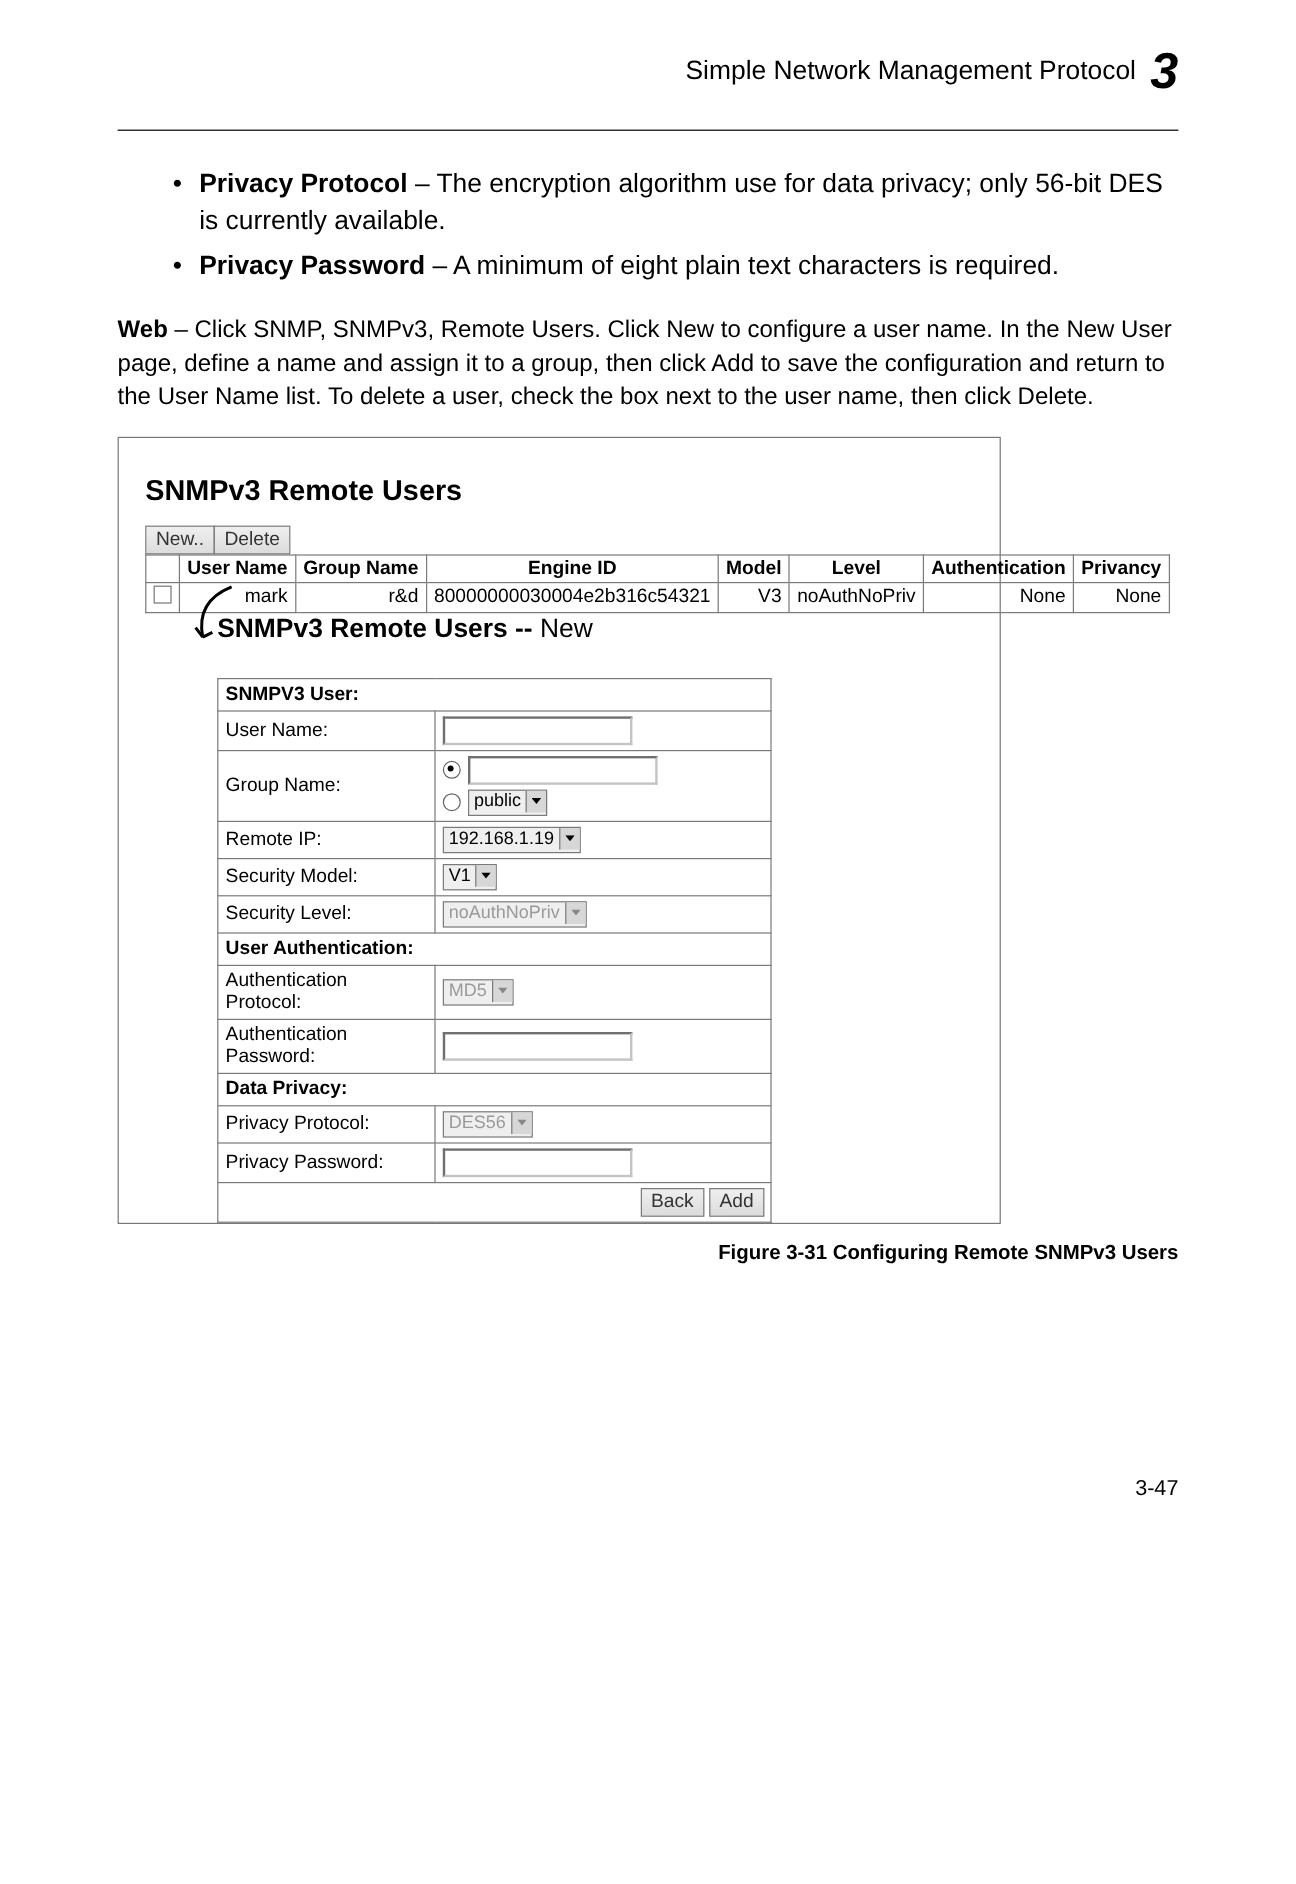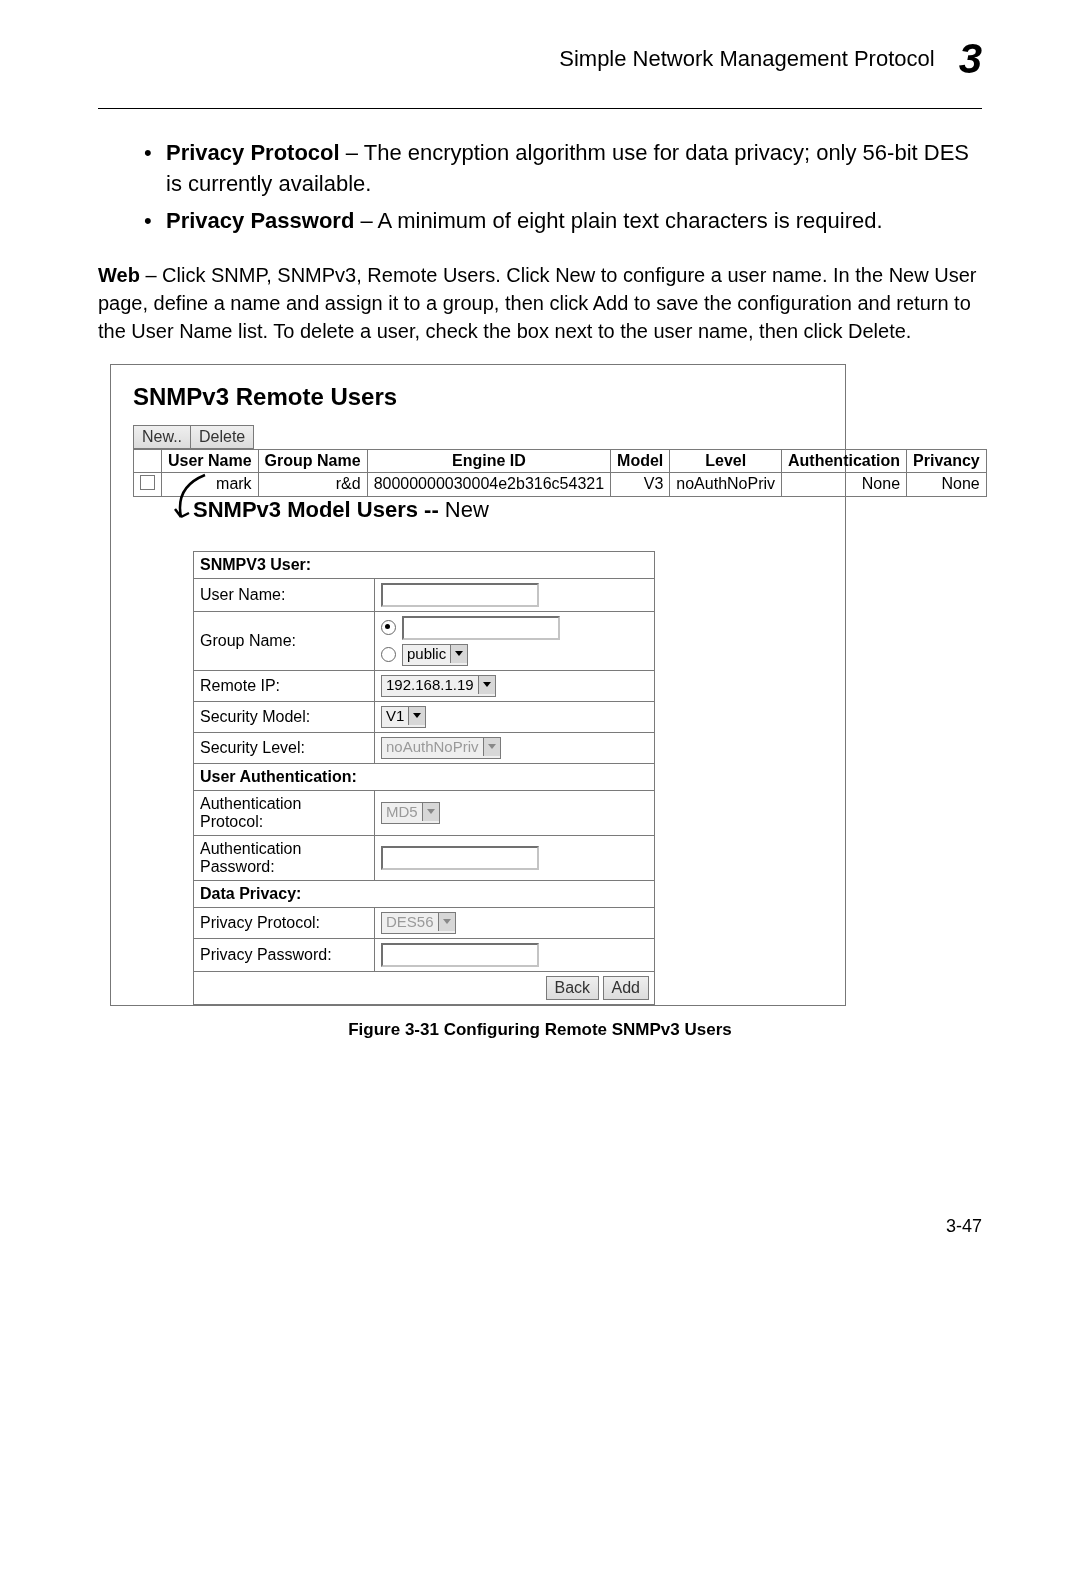--- a/index.html
+++ b/index.html
@@ -1,27 +1,27 @@
 <!DOCTYPE html>
 <html><head>
 <meta charset="utf-8">
 <style>
   html,body{margin:0;padding:0;background:#fff;font-family:Arial,Helvetica,sans-serif;color:#000;width:1080px}
   .page{padding:38px 98px 0 98px;position:relative}
-  .head-line{display:flex;align-items:center;justify-content:flex-end;gap:24px;margin-bottom:28px}
+  .head-line{display:flex;align-items:center;justify-content:flex-end;gap:12px;margin-bottom:28px}
   .head-line .txt{font-size:22px}
   .head-line .badge{font-size:42px;font-weight:900;font-style:italic;line-height:1}
   .rule{border-top:1.5px solid #000;margin:2px 0 28px 0}
   ul.bullets{margin:0 0 24px 46px;padding:0;list-style:none}
   ul.bullets li{font-size:22px;line-height:1.42;margin-bottom:6px;position:relative;padding-left:22px}
   ul.bullets li:before{content:"•";position:absolute;left:0;top:0}
   .para{font-size:20px;line-height:1.42;margin:22px 0 18px 0}
   .b{font-weight:700}
   .fig{margin:14px 0 0 0}
-  .screenshot1{border:1px solid #777;margin-left:12px;background:#fff;padding:18px 14px 0 22px;width:698px}
+  .screenshot1{border:1px solid #777;margin-left:0;background:#fff;padding:31px 14px 0 22px;width:698px}
   .shot1-title{font-size:24px;font-weight:700;margin-bottom:14px}
   .btnbar{margin-bottom:0}
   .w-btn{display:inline-block;border:1px solid #7a7a7a;background:linear-gradient(#efefef,#dcdcdc);padding:2px 8px;font-size:16px;color:#333;margin-right:-1px}
   .tbl{border-collapse:collapse;width:100%;font-size:16px;margin-top:0}
   .tbl th,.tbl td{border:1px solid #7a7a7a;padding:2px 6px;text-align:right;white-space:nowrap}
   .tbl th{font-weight:700;text-align:center}
   .tbl td.first{width:18px;text-align:center}
   .chk{width:13px;height:13px;border:1px solid #777;display:inline-block;background:#fff}
   .arrow-wrap{position:relative;height:0}
   .arrow-svg{position:absolute;left:32px;top:-28px;pointer-events:none}
@@ -33,21 +33,21 @@
   .tbl2 td.lab{width:168px}
   .tbl2 td.sect{font-weight:700}
   .tinput{border:2px inset #c4c4c4;background:#fff;height:20px;width:150px;font-size:15px;padding:0 2px}
   .sel{border:1px solid #7a7a7a;background:#efefef;font-size:15px;padding:0 0 0 4px;display:inline-flex;align-items:flex-start;height:20px}
   .sel .drop{background:#d7d7d7;border-left:1px solid #7a7a7a;width:16px;height:18px;margin-left:4px;display:inline-flex;align-items:center;justify-content:center}
   .sel .drop svg{display:block}
   .sel.disabled{color:#9a9a9a}
   .radio{width:13px;height:13px;border:1px solid #666;border-radius:50%;display:inline-block;vertical-align:middle;margin-right:6px;position:relative;background:#fff}
   .radio.sel-on:after{content:"";position:absolute;width:5px;height:5px;background:#000;border-radius:50%;left:3px;top:3px}
   .btnrow{text-align:right;padding:4px 2px}
-  .caption{text-align:center;font-size:17px;font-weight:700;margin-top:14px}
+  .caption{text-align:right;font-size:17px;font-weight:700;margin-top:14px}
   .pagenum{text-align:right;font-size:18px;margin:176px 0 40px 0}
 </style>
 </head>
 <body>
 
 <div class="page">
 
   <div class="head-line">
     <span class="txt">Simple Network Management Protocol</span>
     <span class="badge">3</span>
@@ -101,21 +101,21 @@
 
       <div class="arrow-wrap">
         <svg class="arrow-svg" width="80" height="60">
           <path d="M40 6 Q10 18 16 48" stroke="#000" stroke-width="2.5" fill="none"></path>
           <path d="M16 48 l-6 -8 M16 48 l8 -4" stroke="#000" stroke-width="2.5" fill="none"></path>
         </svg>
       </div>
 
       <div class="screenshot2">
         <div class="shot2-title">
-          <span>SNMPv3 Model Users --</span><span class="nrm"> New</span>
+          <span>SNMPv3 Remote Users --</span><span class="nrm"> New</span>
         </div>
 
         <table class="tbl2">
           <tbody>
               <tr>
                 <td colspan="2" class="sect">SNMPV3 User:</td>
               </tr>
           <tr>
             <td class="lab">User Name:</td>
             <td><input class="tinput" style=""></td>

